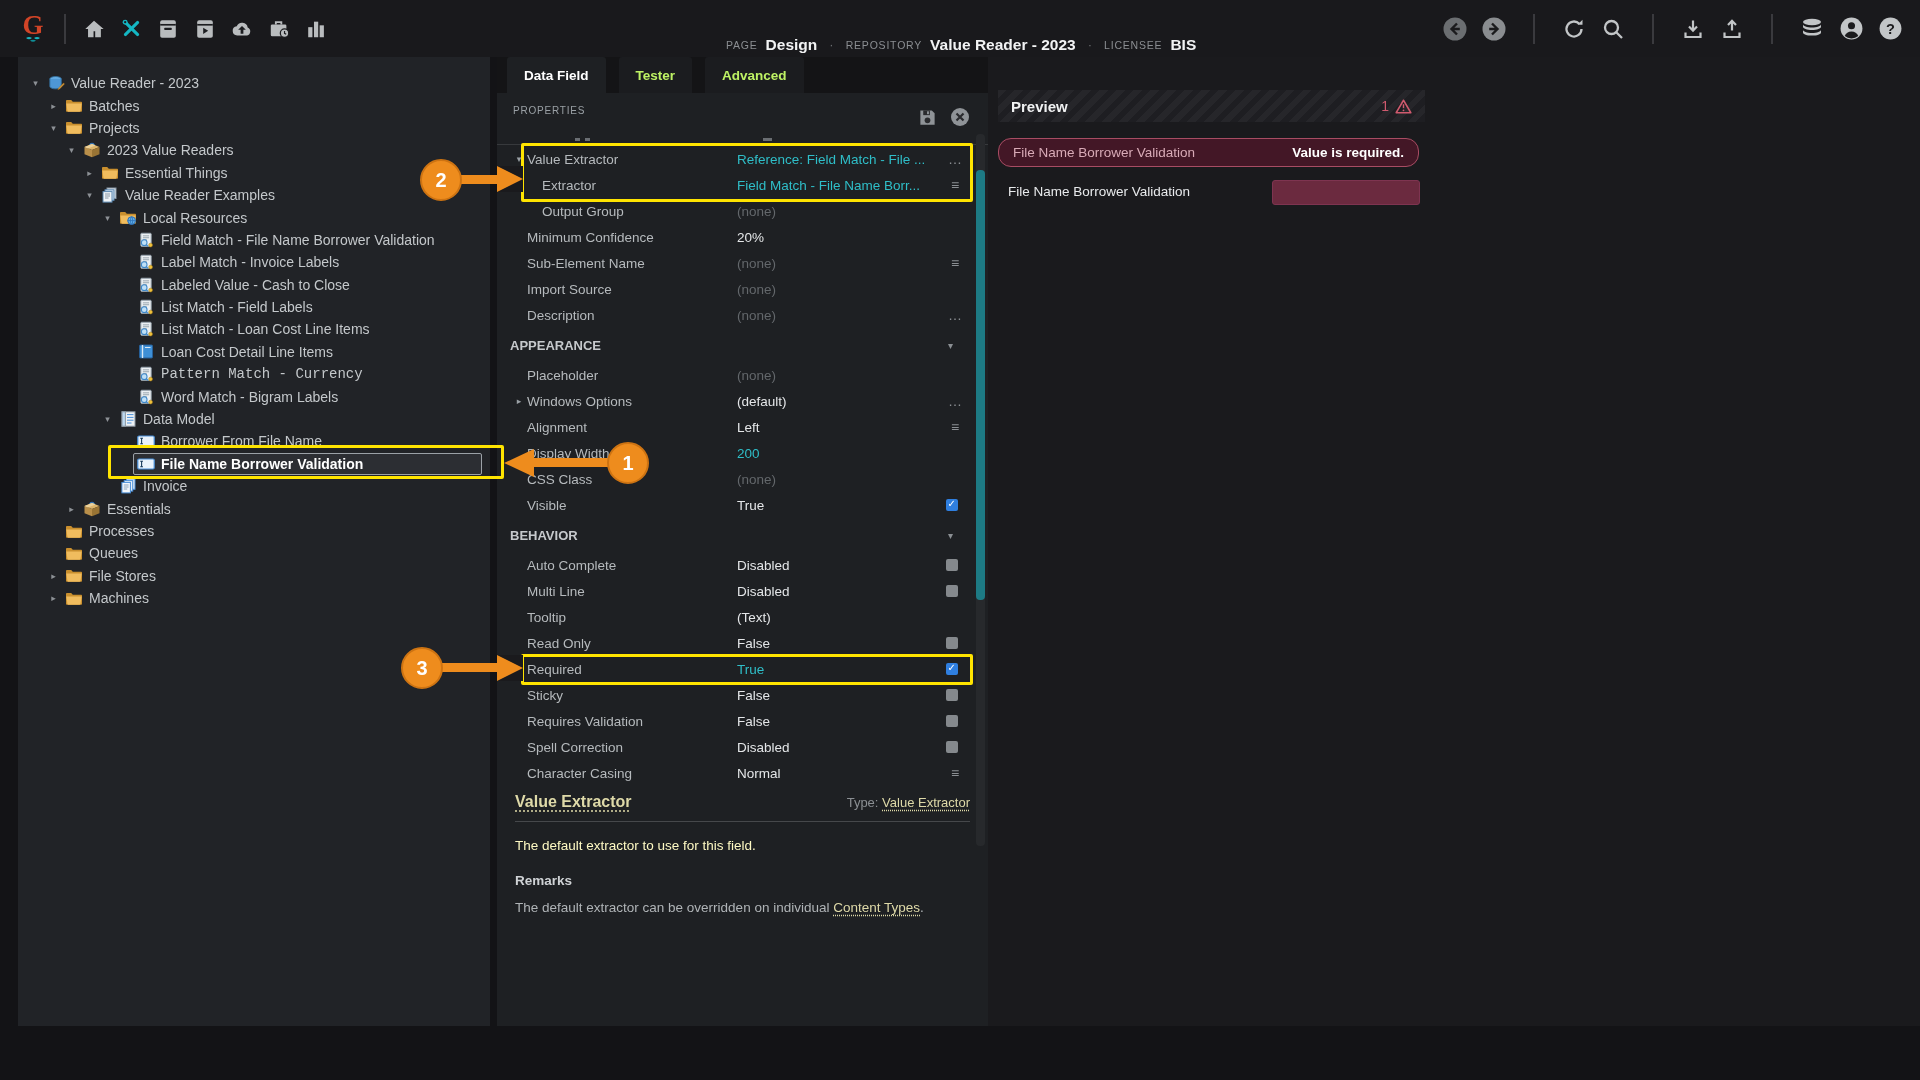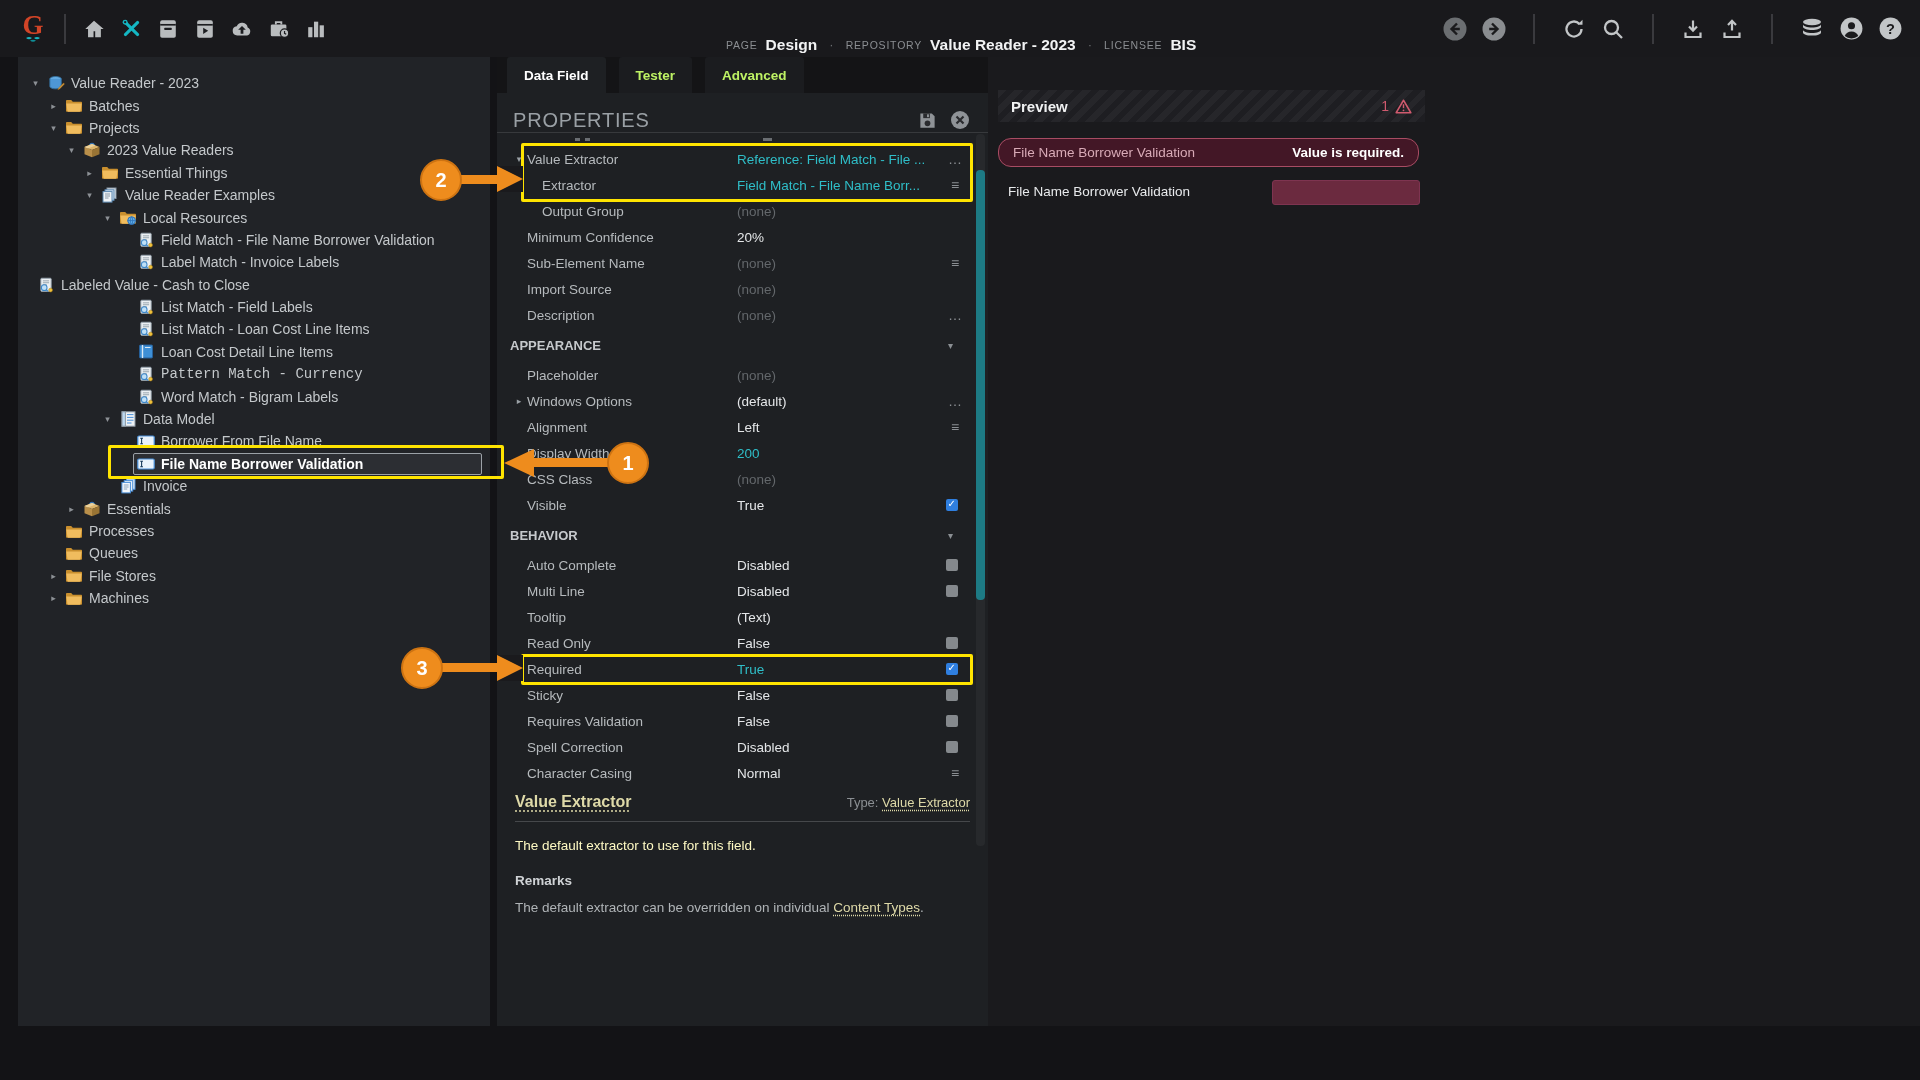--- a/index.html
+++ b/index.html
@@ -28,21 +28,21 @@
   .tree-icon{width:20px;height:16px;margin:0 5px 0 2px;flex:none;display:flex;align-items:center;justify-content:center;}
   .tree-label{padding-right:6px;overflow:hidden;text-overflow:ellipsis;}
   .tree-row.selected .row-inner{background:#2c2e33;border-color:#9ba1a7;}
   .tree-row.selected .tree-label{color:#ffffff;font-weight:bold;}
 
   
   .mid{position:absolute;left:497px;top:57px;width:491px;height:969px;background:#1e2023;}
   .tabs{position:absolute;left:0;top:0;width:100%;height:36px;background:#141416;display:flex;gap:13px;padding-left:10px;box-sizing:border-box;}
   .tab{height:36px;display:flex;align-items:center;padding:0 17px;font-size:13.5px;font-weight:bold;color:#bef264;background:#1b1c1f;border-radius:3px 3px 0 0;}
   .tab.active{background:#1e2023;color:#ffffff;}
-  .props-head{position:absolute;left:0;top:36px;width:100%;height:40px;display:flex;align-items:flex-end;padding:0 16px;box-sizing:border-box;color:#9aa0a5;font-size:20px;letter-spacing:.8px;border-bottom:1px solid #37393c;}
+  .props-head{position:absolute;left:0;top:48px;width:100%;height:40px;display:flex;align-items:flex-start;padding:0 16px;box-sizing:border-box;color:#9aa0a5;font-size:10px;letter-spacing:.8px;border-bottom:1px solid #37393c;}
   .ph-icons{margin-left:auto;display:flex;gap:9px;align-items:center;}
   .ph-icons .tb-icon{width:24px;height:24px;}
 
   .grid{position:absolute;left:0;top:77px;width:100%;}
   .prow{height:26px;display:flex;align-items:center;font-size:13.5px;position:relative;}
   .prow .exp{width:16px;margin-left:14px;font-size:9px;color:#9aa0a5;text-align:center;flex:none;}
   .plabel{color:#b6babd;}
   .prow.ind .plabel{margin-left:15px;}
   .pval{position:absolute;left:240px;color:#e4e6e8;}
   .pval.dim{color:#63676b;}
@@ -354,21 +354,21 @@
                 <rect x="3" y="0.8" width="11" height="14" rx="1" fill="#ecf0f3" stroke="#93a0ab"></rect>
                 <path d="M5.2 3.6h6.6M5.2 5.6h6.6M5.2 7.6h4" stroke="#8b98a3" stroke-width="0.9"></path>
                 <circle cx="6.6" cy="10.8" r="3" fill="#bfe0f7" stroke="#3e87c8" stroke-width="1.1"></circle>
                 <path d="M8.8 13 10.6 14.8" stroke="#3e87c8" stroke-width="1.4"></path>
                 <circle cx="13.4" cy="13.4" r="2" fill="#f0c23c" stroke="#a87f17" stroke-width="0.6"></circle>
               </svg>
             </span>
             <span class="tree-label">Label Match - Invoice Labels</span>
           </span>
         </div>
-        <div class="tree-row" style="">
+        <div class="tree-row" style="padding-left: 100px;">
           <span class="tree-arrow"></span>
           <span class="row-inner">
             <span class="tree-icon">
               <svg width="16" height="16" viewBox="0 0 17 16">
                 <rect x="3" y="0.8" width="11" height="14" rx="1" fill="#ecf0f3" stroke="#93a0ab"></rect>
                 <path d="M5.2 3.6h6.6M5.2 5.6h6.6M5.2 7.6h4" stroke="#8b98a3" stroke-width="0.9"></path>
                 <circle cx="6.6" cy="10.8" r="3" fill="#bfe0f7" stroke="#3e87c8" stroke-width="1.1"></circle>
                 <path d="M8.8 13 10.6 14.8" stroke="#3e87c8" stroke-width="1.4"></path>
                 <circle cx="13.4" cy="13.4" r="2" fill="#f0c23c" stroke="#a87f17" stroke-width="0.6"></circle>
               </svg>

